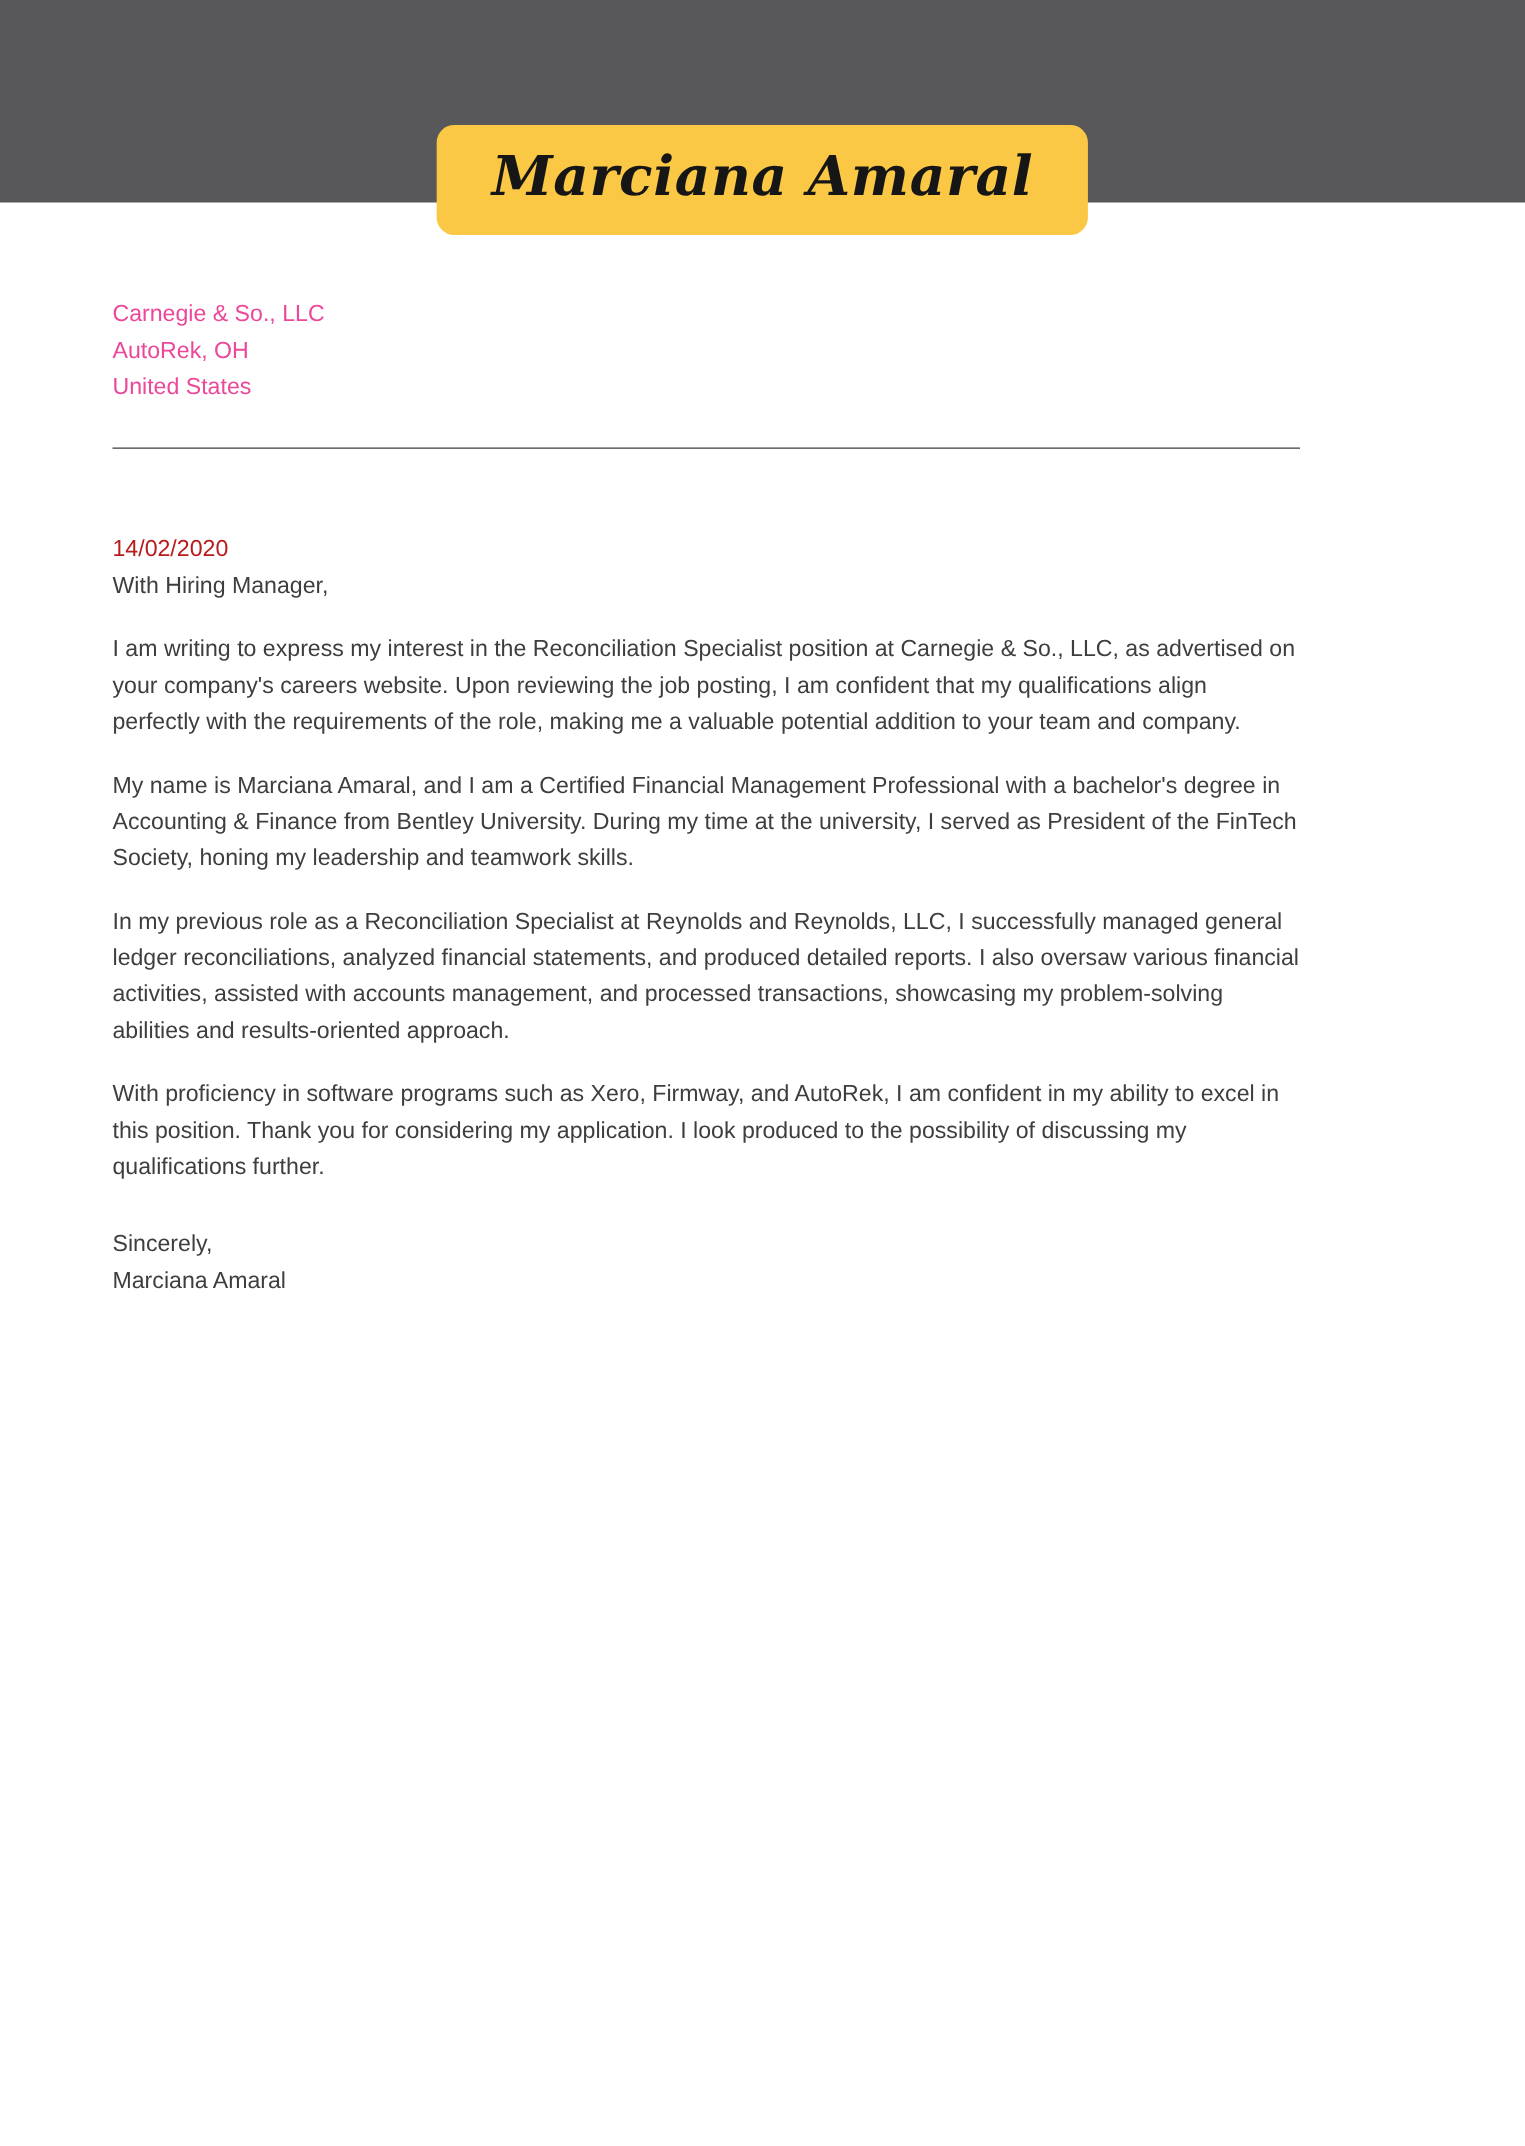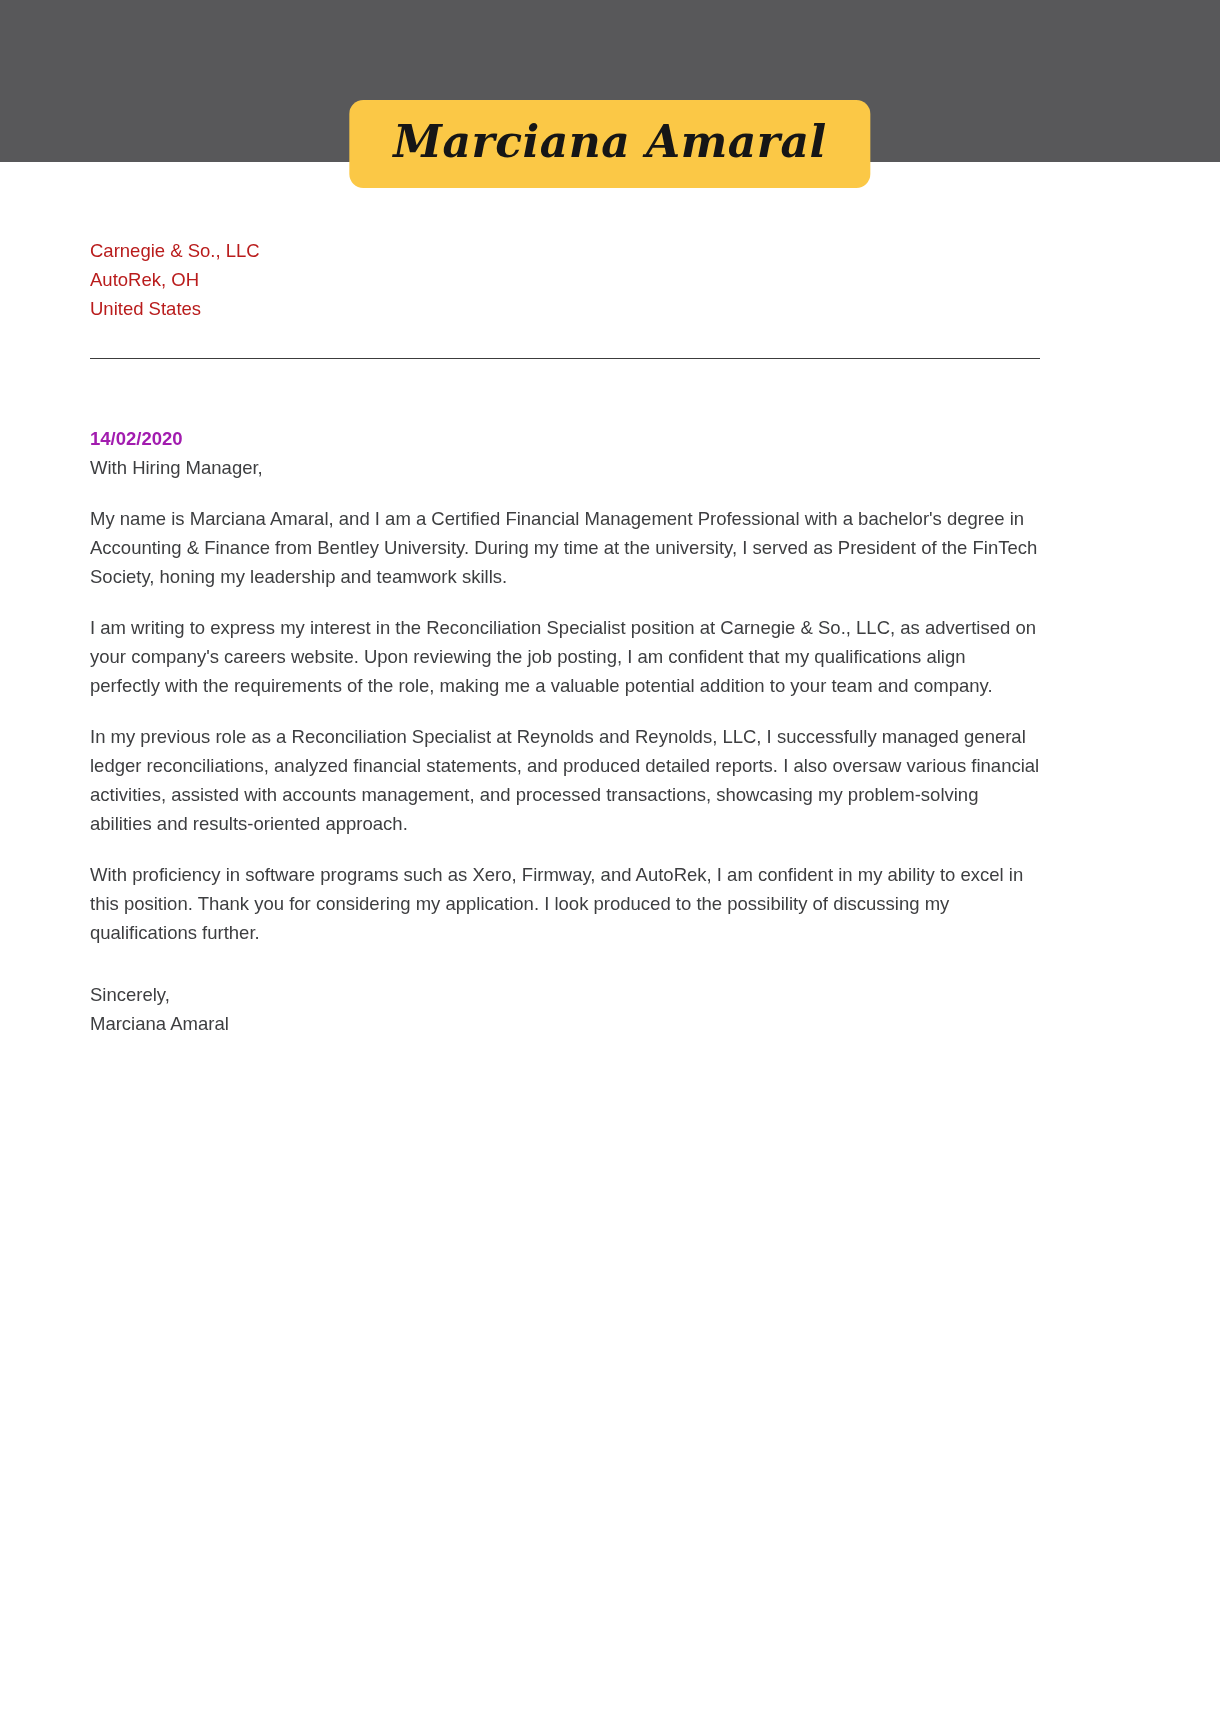--- a/index.html
+++ b/index.html
@@ -63,21 +63,21 @@
     left: 90px;
     width: 950px;
     display: flex;
     justify-content: space-between;
     align-items: flex-start;
   }
 
   .contact-col {
     font-size: 18.5px;
     line-height: 29px;
-    color: #b91c1c;
+    color: #ec4899;
   }
 
   .contact-col.right {
     text-align: right;
   }
 
   .contact-line {
     display: block;
     white-space: nowrap;
   }
@@ -97,22 +97,22 @@
     position: absolute;
     top: 424px;
     left: 90px;
     width: 950px;
     font-size: 18.5px;
     line-height: 29px;
     color: #3d3e40;
   }
 
   .letter-date {
-    font-weight: bold;
-    color: #a21caf;
+    font-weight: normal;
+    color: #b91c1c;
     display: block;
   }
 
   .letter-subject {
     display: block;
     margin-bottom: 22px;
   }
 
   .letter-salutation {
     display: block;
@@ -158,23 +158,23 @@
 
   <div class="divider"></div>
 
   <div class="letter-body">
 
     <span class="letter-date">14/02/2020</span>
 
 
     <span class="letter-salutation">With Hiring Manager,</span>
 
+    <p class="letter-para">I am writing to express my interest in the Reconciliation Specialist position at Carnegie &amp; So., LLC, as advertised on your company's careers website. Upon reviewing the job posting, I am confident that my qualifications align perfectly with the requirements of the role, making me a valuable potential addition to your team and company.</p>
+
     <p class="letter-para">My name is Marciana Amaral, and I am a Certified Financial Management Professional with a bachelor's degree in Accounting &amp; Finance from Bentley University. During my time at the university, I served as President of the FinTech Society, honing my leadership and teamwork skills.</p>
-
-    <p class="letter-para">I am writing to express my interest in the Reconciliation Specialist position at Carnegie &amp; So., LLC, as advertised on your company's careers website. Upon reviewing the job posting, I am confident that my qualifications align perfectly with the requirements of the role, making me a valuable potential addition to your team and company.</p>
 
     <p class="letter-para">In my previous role as a Reconciliation Specialist at Reynolds and Reynolds, LLC, I successfully managed general ledger reconciliations, analyzed financial statements, and produced detailed reports. I also oversaw various financial activities, assisted with accounts management, and processed transactions, showcasing my problem-solving abilities and results-oriented approach.</p>
 
     <p class="letter-para">With proficiency in software programs such as Xero, Firmway, and AutoRek, I am confident in my ability to excel in this position. Thank you for considering my application. I look produced to the possibility of discussing my qualifications further.</p>
 
     <span class="letter-signoff">Sincerely,</span>
 
     <span class="letter-signature">Marciana Amaral</span>
 
   </div>

